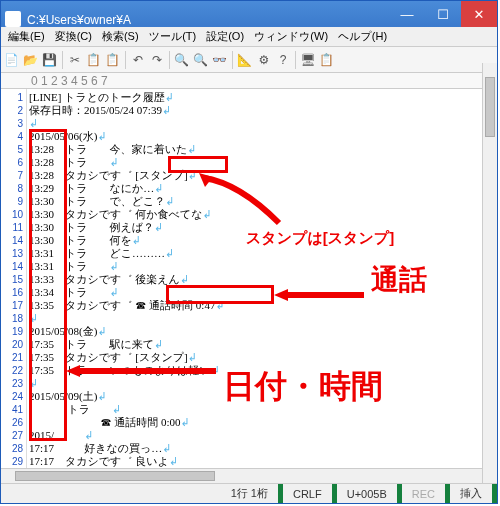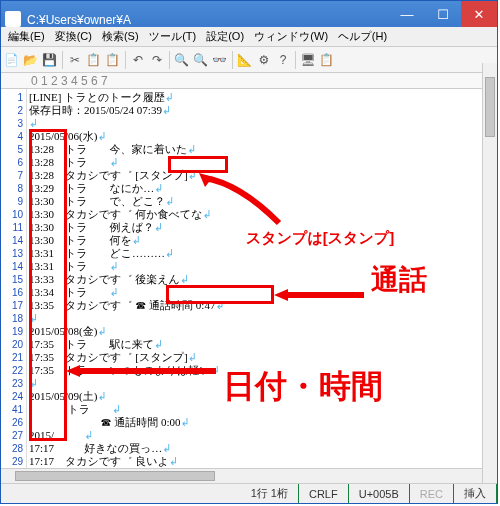--- a/index.html
+++ b/index.html
@@ -16,21 +16,21 @@
 .toolbar{height:26px;background:#f5f5f5;border-bottom:1px solid #ccc;display:flex;align-items:center;padding:0 2px;gap:1px}
 .tb-ico{width:18px;height:18px;display:flex;align-items:center;justify-content:center;font-size:12px;color:#555;border:1px solid transparent}
 .tb-sep{width:1px;height:18px;background:#ccc;margin:0 2px}
 .ruler{height:16px;background:#f8f8f8;border-bottom:1px solid #ccc;font-size:12px;color:#888;padding-left:30px;white-space:nowrap;overflow:hidden;display:flex;align-items:center}
 .editor{position:relative;height:390px;display:flex;background:#fff}
 .gutter{width:26px;background:#fff;border-right:1px solid #ddd;font-size:10px;color:#2050c0;text-align:right;padding:2px 3px 0 0;line-height:13px}
 .content{flex:1;font-family:Liberation Serif, serif;font-size:11px;line-height:13px;padding:2px 0 0 2px;color:#000;white-space:pre;position:relative;overflow:hidden}
 .line{height:13px}
 .eol{color:#5cb8e8}
 .statusbar{position:absolute;bottom:0;left:0;right:0;height:20px;background:#f0f0f0;border-top:1px solid #ccc;display:flex;align-items:center;font-size:11px;color:#333}
-.sb-cell{padding:0 10px;border-right:1px solid #15803d;height:100%;display:flex;align-items:center}
+.sb-cell{padding:0 10px;border-right:5px solid #15803d;height:100%;display:flex;align-items:center}
 .sb-spacer{flex:1}
 .annot{position:absolute;z-index:20;pointer-events:none}
 .box-red{border:3px solid #e00}
 .big-label{position:absolute;color:#e00;font-weight:900;font-family:"Meiryo",sans-serif}
 .scrollbar-v{position:absolute;right:0;top:62px;width:15px;bottom:20px;background:#f0f0f0;border-left:1px solid #ccc}
 .scrollbar-h{position:absolute;left:0;right:15px;bottom:20px;height:15px;background:#f0f0f0;border-top:1px solid #ccc}
 .sb-thumb{background:#c8c8c8;border:1px solid #aaa}
 </style>
 </head>
 <body>

